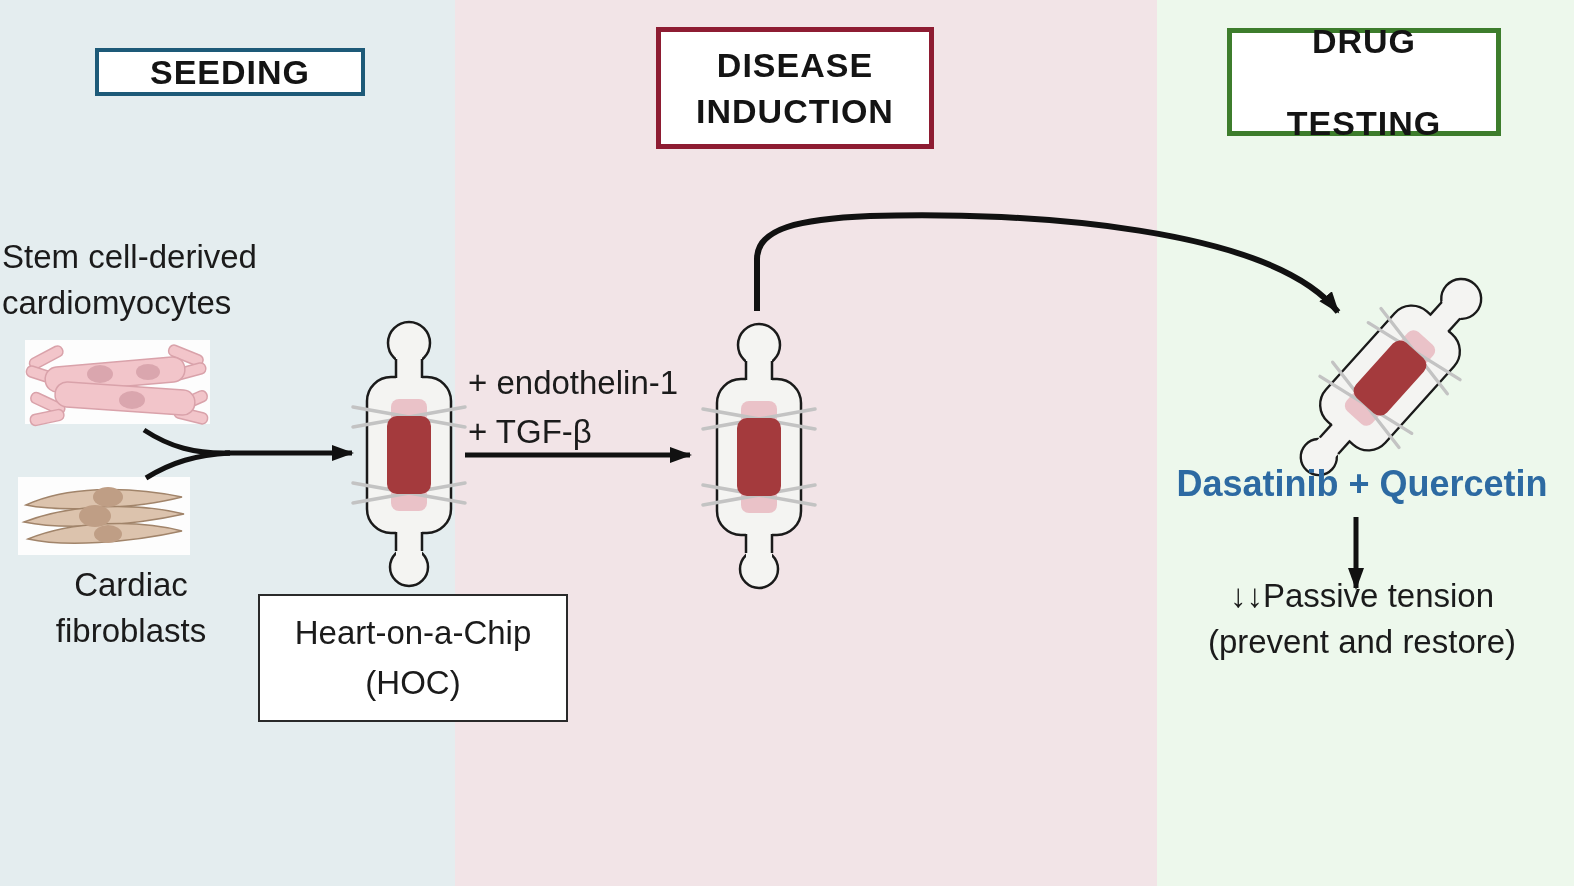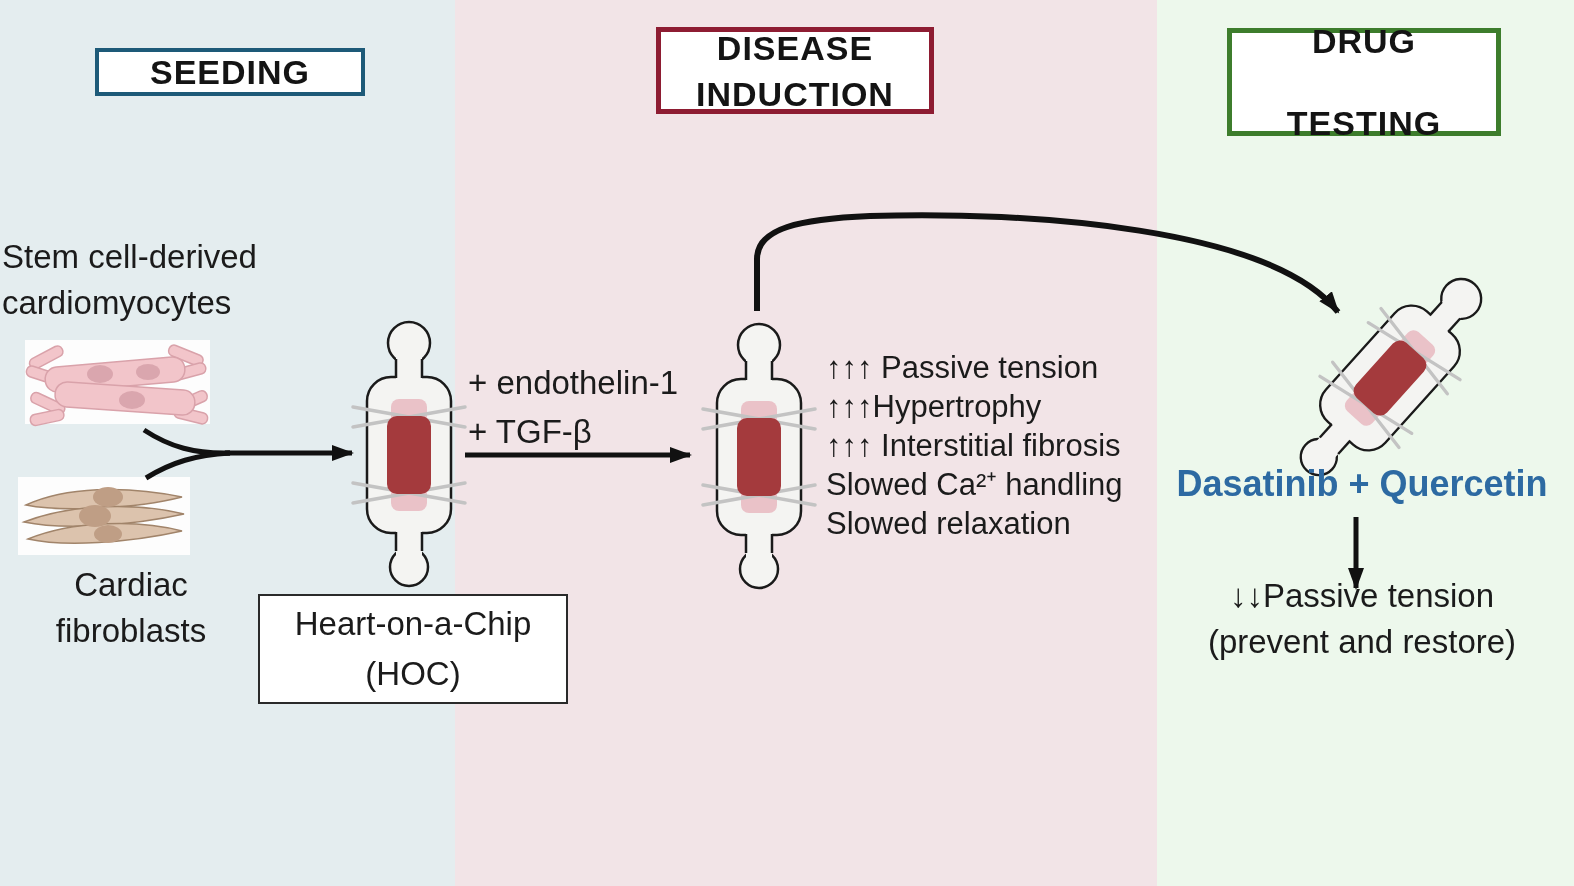--- a/index.html
+++ b/index.html
@@ -12,28 +12,28 @@
   .panel-induction{left:455px;width:702px;background:#f2e4e7;}
   .panel-drug{left:1157px;width:417px;background:#edf8ec;}
 
   .header-box{
     position:absolute;background:#ffffff;display:flex;flex-direction:column;
     align-items:center;justify-content:center;font-weight:bold;font-size:34px;
     letter-spacing:1px;text-align:center;line-height:46px;color:#141414;z-index:3;
     box-sizing:border-box;
   }
   .hb-seeding{left:95px;top:48px;width:270px;height:48px;border:4px solid #1d5a78;}
-  .hb-disease{left:656px;top:27px;width:278px;height:87px;border:5px solid #8e1c32;}
+  .hb-disease{left:656px;top:27px;width:278px;height:122px;border:5px solid #8e1c32;}
   .hb-drug{left:1227px;top:28px;width:274px;height:108px;border:5px solid #3d7d2c;gap:36px;}
 
   .txt{position:absolute;z-index:3;}
   .stem-label{left:2px;top:234px;width:330px;text-align:left;font-size:33px;line-height:46px;}
   .cardiac-label{left:0px;top:562px;width:262px;text-align:center;font-size:33px;line-height:46px;}
   .hoc-box{
-    left:258px;top:594px;width:310px;height:110px;background:#ffffff;
+    left:258px;top:594px;width:310px;height:128px;background:#ffffff;
     border:2px solid #2a2a2a;box-sizing:border-box;display:flex;flex-direction:column;
     align-items:center;justify-content:center;font-size:33px;line-height:50px;text-align:center;
   }
   .reagents{left:468px;top:358px;font-size:33px;line-height:49px;text-align:left;}
   .effects{left:826px;top:348px;font-size:31px;line-height:39px;text-align:left;}
   .dq-label{left:1163px;top:463px;width:398px;text-align:center;
     font-size:36px;font-weight:bold;color:#2d6aa2;}
   .outcome{left:1162px;top:573px;width:400px;text-align:center;font-size:33px;line-height:46px;}
 
   svg.overlay{position:absolute;left:0;top:0;z-index:2;}
@@ -152,27 +152,20 @@
   <div class="txt hoc-box">
     <div>Heart-on-a-Chip</div>
     <div>(HOC)</div>
   </div>
 
   <div class="txt reagents">
     <div>+ endothelin-1</div>
     <div>+ TGF-β</div>
   </div>
 
-  <div class="txt effects">
-    <div>↑↑↑ Passive tension</div>
-    <div>↑↑↑Hypertrophy</div>
-    <div>↑↑↑ Interstitial fibrosis</div>
-    <div>Slowed Ca²⁺ handling</div>
-    <div>Slowed relaxation</div>
-  </div>
 
   <div class="txt dq-label">Dasatinib + Quercetin</div>
   <div class="txt outcome">
     <div>↓↓Passive tension</div>
     <div>(prevent and restore)</div>
   </div>
 
 </div>
 
 </body></html>

